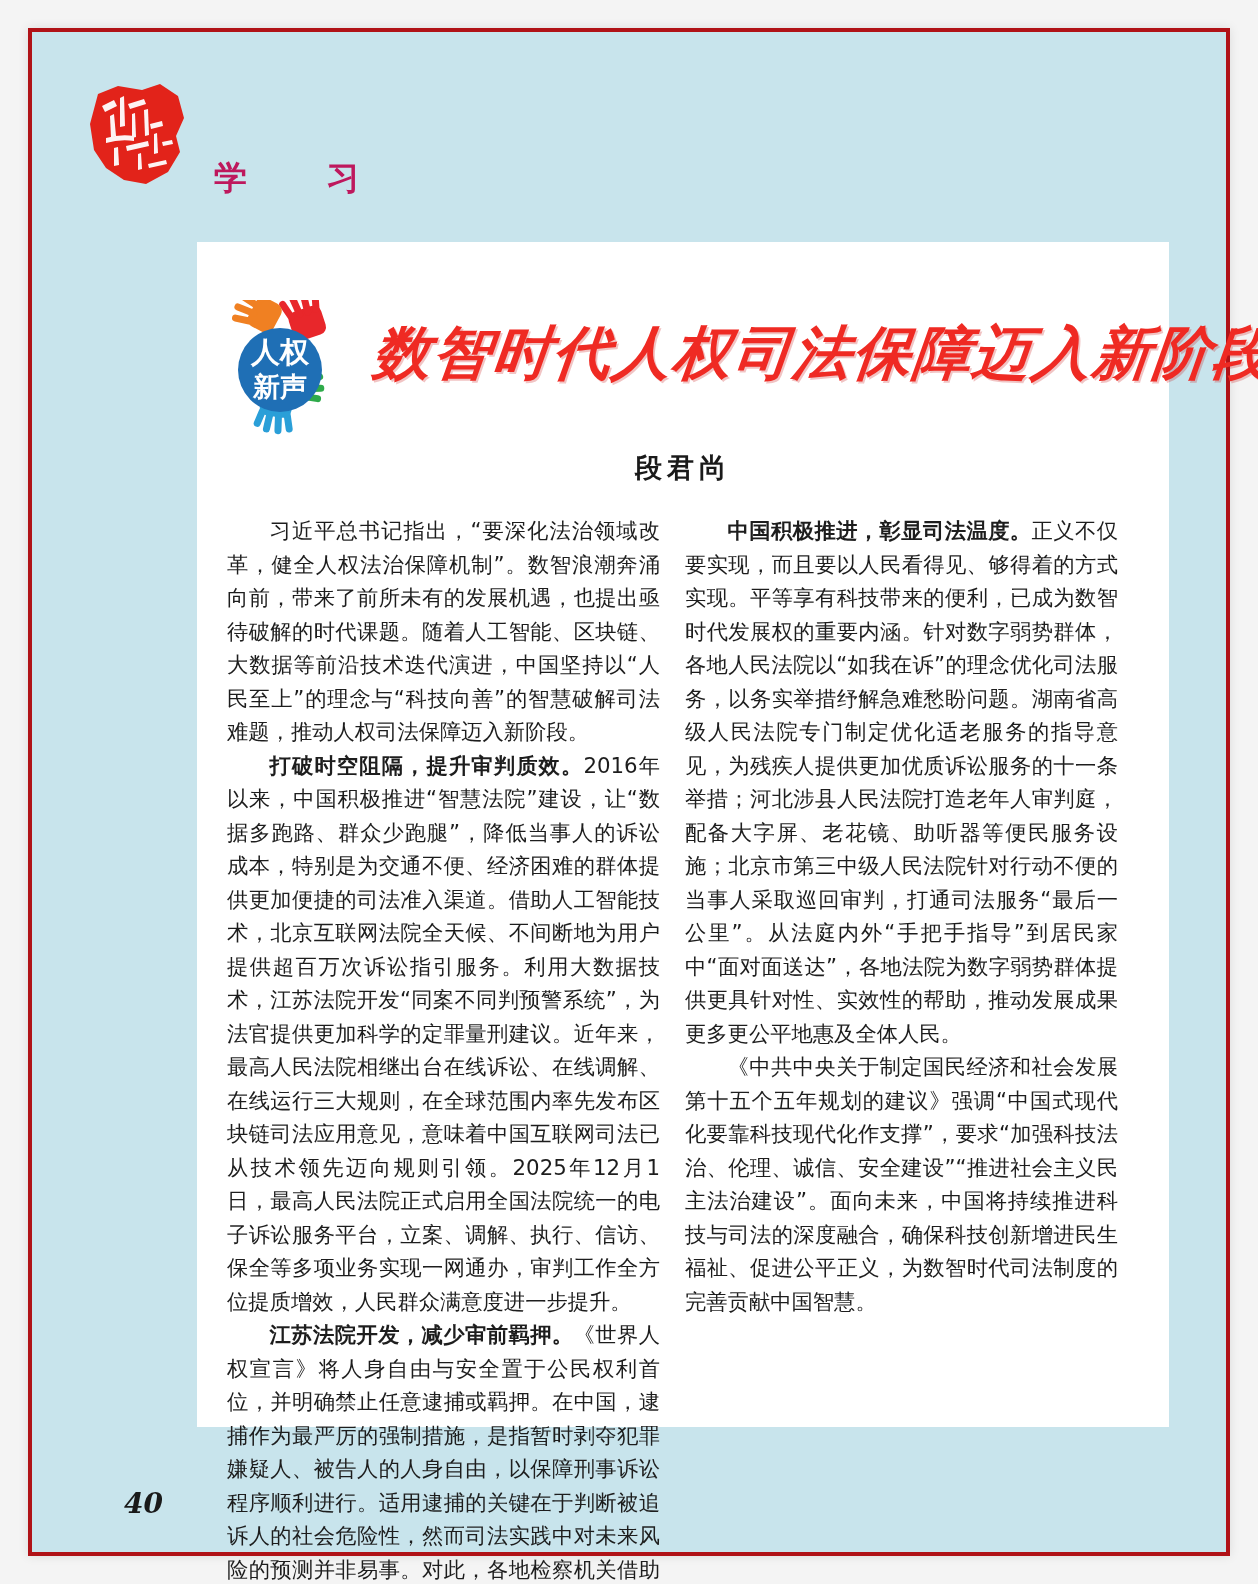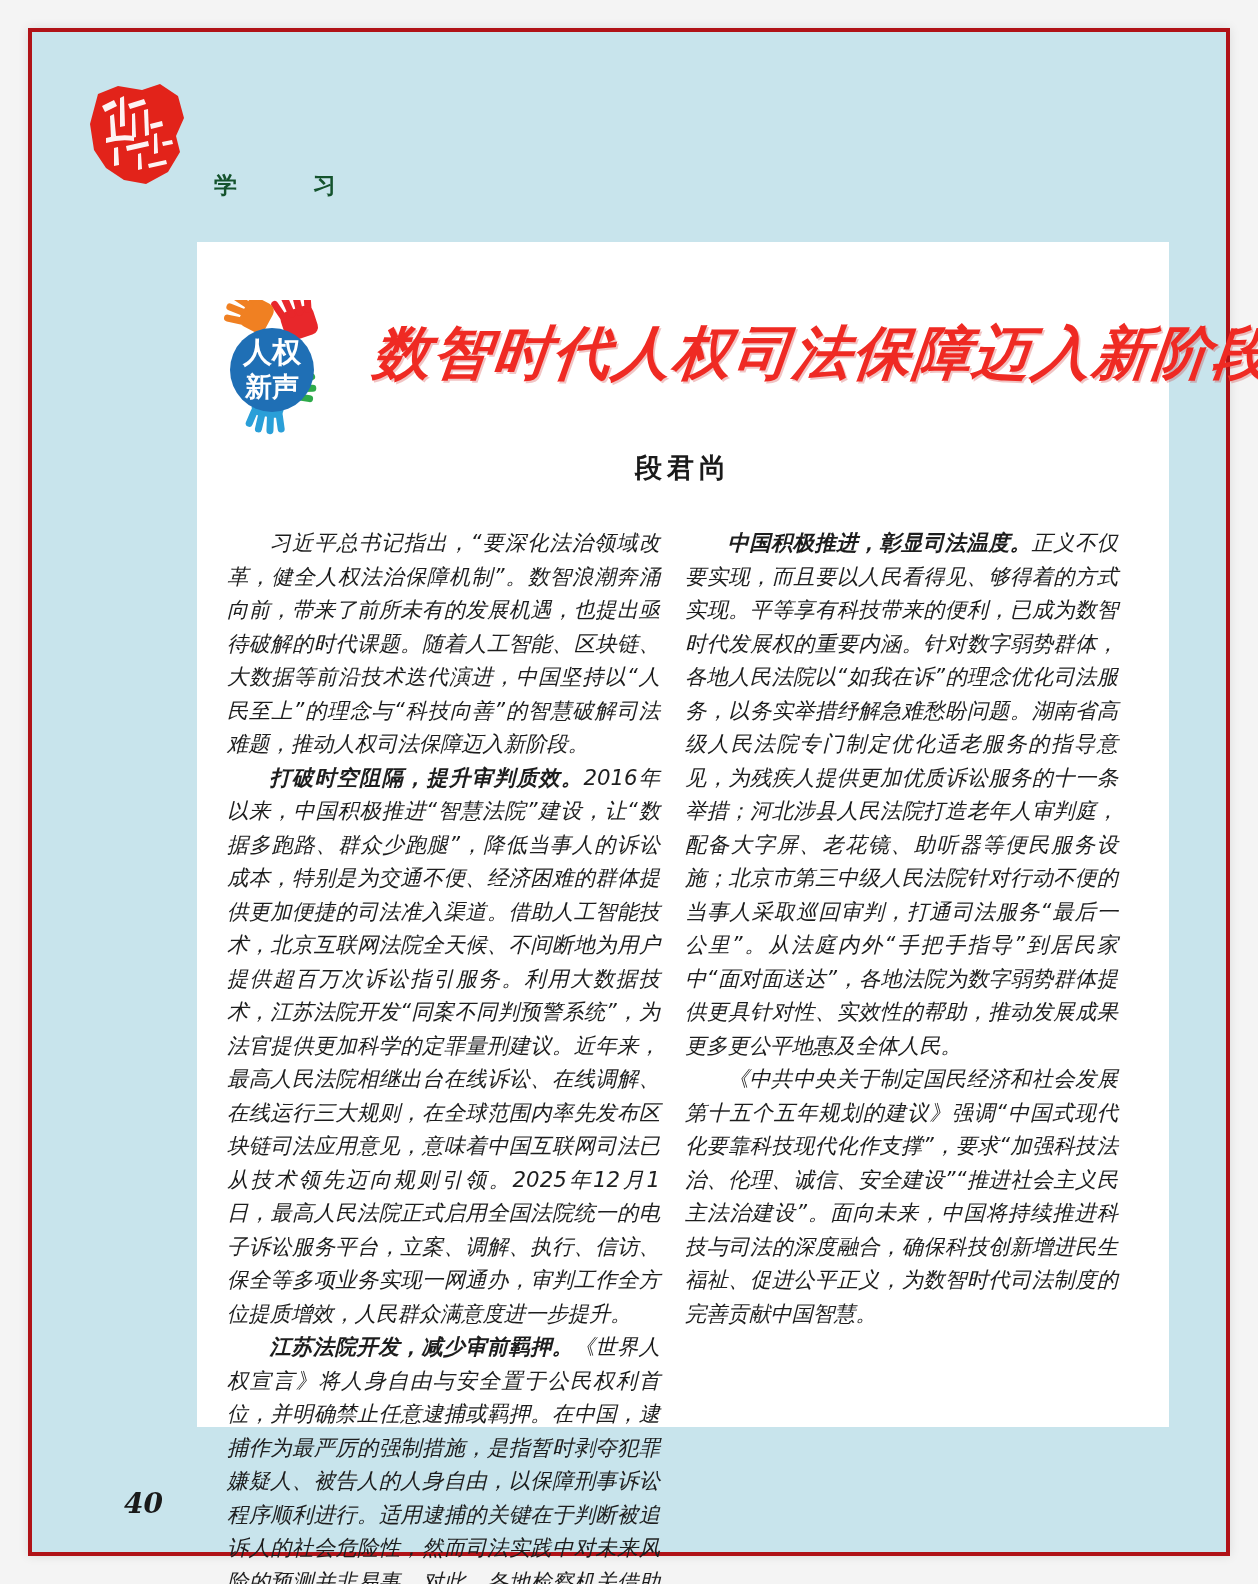--- a/index.html
+++ b/index.html
@@ -42,25 +42,25 @@
   .seal {
     position: absolute;
     left: 0; top: 0;
     width: 120px; height: 112px;
   }
   .seal svg { display:block; }
 
   .study-label {
     position: absolute;
     left: 134px;
-    top: 90px;
+    top: 76px;
     font-family: "DejaVu Sans", "Liberation Sans", sans-serif;
-    font-size: 23px;
+    font-size: 33px;
     font-weight: 700;
-    color: #14532d;
+    color: #be185d;
     letter-spacing: 34px;
     white-space: nowrap;
   }
 
   
   .panel {
     position: absolute;
     left: 165px;
     top: 210px;
     width: 972px;
@@ -69,21 +69,21 @@
   }
 
   
   .title-block {
     position: absolute;
     left: 0; top: 58px;
     width: 972px; height: 135px;
   }
   .hands-logo {
     position: absolute;
-    left: 15px; top: 0px;
+    left: 23px; top: 0px;
     width: 160px; height: 138px; text-align: center;
   }
   .hands-logo svg { display: block; }
 
   .article-title {
     position: absolute;
     left: 176px;
     top: 24px;
     width: 790px;
     font-family: "DejaVu Sans", "Liberation Sans", sans-serif;
@@ -108,26 +108,25 @@
     font-size: 27px;
     font-weight: 600;
     color: #1a1a1a;
     letter-spacing: 5px;
   }
 
   
   .columns {
     position: absolute;
     left: 30px;
-    top: 284px;
+    top: 272px;
     width: 918px;
     height: 890px;
     display: flex;
     gap: 25px;
-    font-style: italic;
   }
   .col {
     width: 433px;
     position: relative;
   }
 
   .para {
     font-family: "DejaVu Sans", "Liberation Sans", sans-serif;
     font-size: 21.3px;
     line-height: 33.5px;

